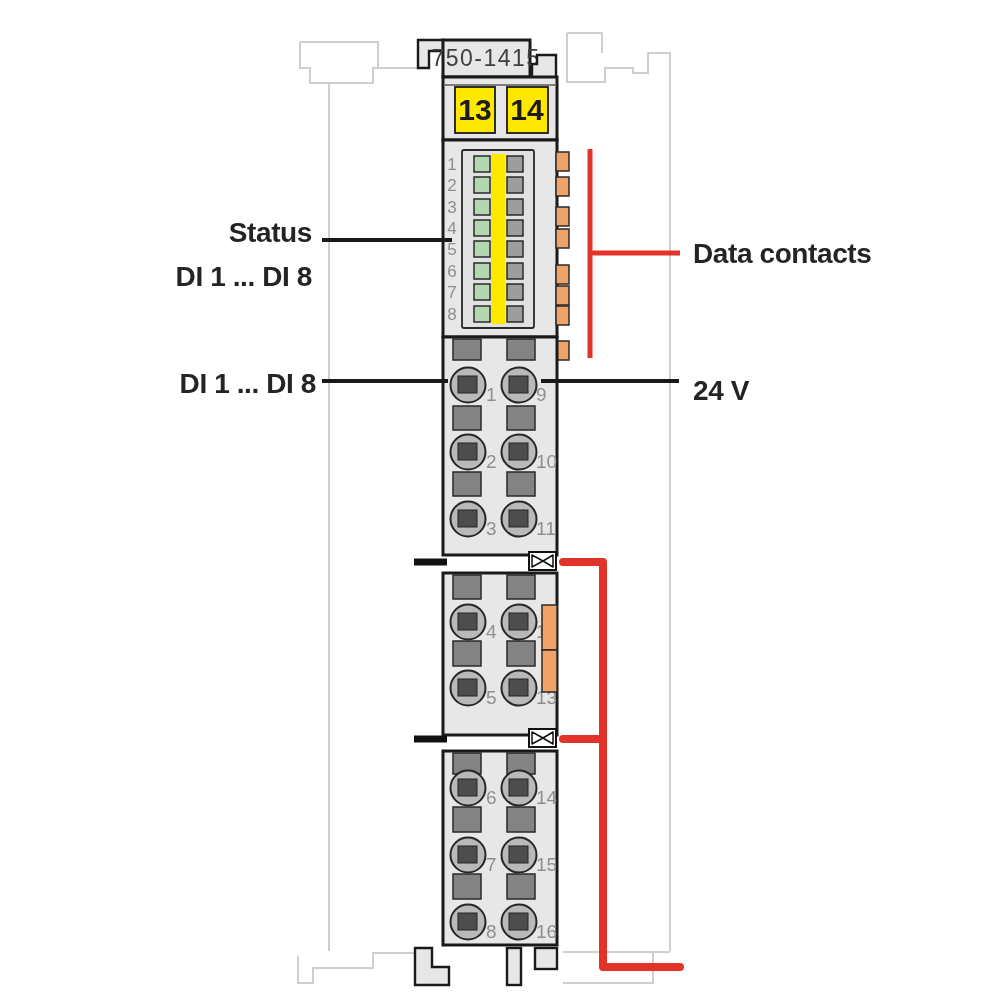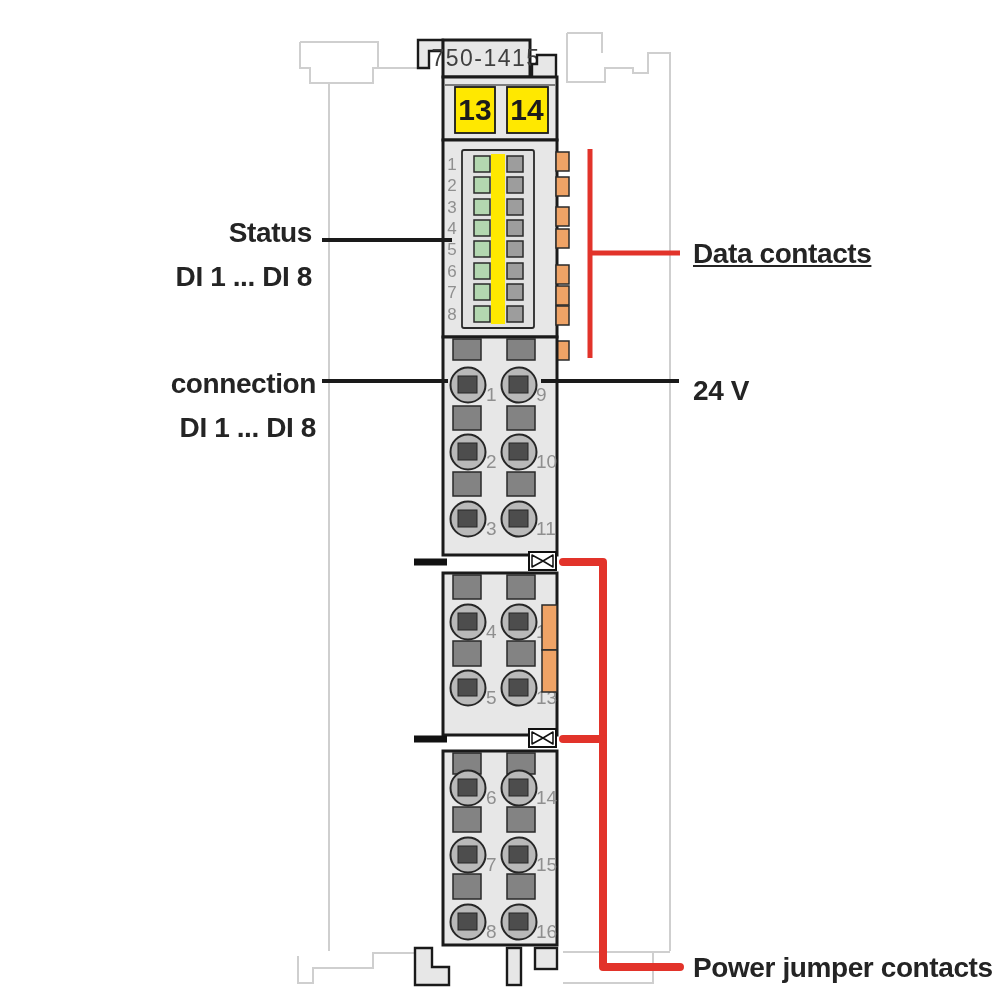--- a/index.html
+++ b/index.html
@@ -215,20 +215,18 @@
     <path class="red-line-thick" d="M563,739 H603"></path>
   </g>
 </svg>
 
   <div class="lbl lbl-left" style="right:692px;top:211px;">
     <div>Status</div>
     <div>DI 1 ... DI 8</div>
   </div>
 
   <div class="lbl lbl-left" style="right:688px;top:362px;">
-    <div>connection</div>
     <div>DI 1 ... DI 8</div>
   </div>
 
-  <div class="lbl" style="left:693px;top:232px;text-decoration:underline;">Data contacts</div>
+  <div class="lbl" style="left:693px;top:232px;">Data contacts</div>
   <div class="lbl" style="left:693px;top:369px;">24 V</div>
-  <div class="lbl" style="left:693px;top:946px;">Power jumper contacts</div>
 </div>
 
 </body></html>

